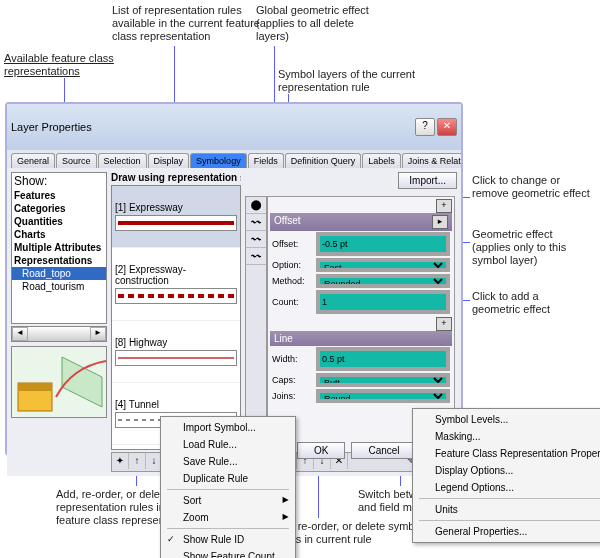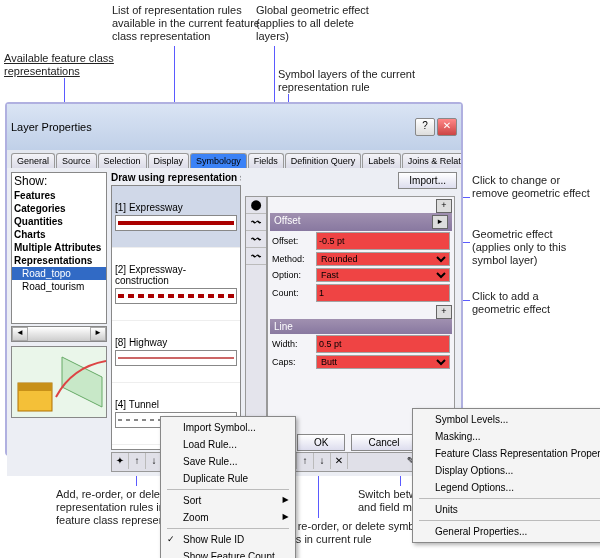--- a/index.html
+++ b/index.html
@@ -34,29 +34,29 @@
 .toolbar div { width:16px; height:16px; border-right:1px solid #bbb; text-align:center; font-size:10px; line-height:16px; }
 .rightpane { flex:1; display:flex; flex-direction:column; position:relative; }
 .importbtn { align-self:flex-end; border:1px solid #888; padding:2px 10px; background:linear-gradient(#fff,#dde); font-size:10px; margin-bottom:2px; }
 .layercol { width:20px; background:#e4e4ec; border:1px solid #999; display:flex; flex-direction:column; position:absolute; left:0; top:24px; bottom:18px; }
 .layercol div { height:16px; text-align:center; border-bottom:1px solid #bbb; font-size:10px; line-height:16px; }
 .propsarea { margin-left:22px; border:1px solid #999; background:#f4f4f8; position:absolute; left:0; right:2px; top:24px; bottom:18px; padding:2px; }
 .grouphdr { background:linear-gradient(#a090b0,#8878a0); color:#fff; font-size:10px; padding:2px 4px; display:flex; justify-content:space-between; }
 .grouphdr .plus { width:14px; height:12px; background:#ddd; color:#000; text-align:center; border:1px solid #666; font-size:9px; line-height:10px; }
 .proprow { display:flex; align-items:center; padding:1px 2px; gap:2px; }
 .proprow label { width:42px; font-size:9px; }
-.proprow input, .proprow select { flex:1; border:1px solid #a3a3a3; font-size:9px; height:14px; background:#ef4444; }
+.proprow input, .proprow select { flex:1; border:4px solid #a3a3a3; font-size:9px; height:14px; background:#14b8a6; }
 .bottomtoolbar { position:absolute; bottom:0; left:0; right:2px; height:18px; display:flex; background:#e0e0e8; border:1px solid #999; }
 .bottomtoolbar div { width:16px; height:16px; border-right:1px solid #bbb; text-align:center; font-size:10px; line-height:16px; }
 .contextmenu { position:absolute; background:#f4f4f4; border:1px solid #888; box-shadow:2px 2px 4px rgba(0,0,0,0.3); padding:2px; font-size:10px; z-index:10; }
 .contextmenu .mitem { padding:3px 18px 3px 20px; white-space:nowrap; position:relative; }
 .contextmenu .sep { height:1px; background:#bbb; margin:2px 4px; }
 .contextmenu .sub::after { content:"▶"; position:absolute; right:4px; font-size:8px; }
 .contextmenu .check::before { content:"✓"; position:absolute; left:4px; font-size:9px; }
-.btnrow { position:absolute; bottom:6px; right:12px; display:flex; gap:6px; }
+.btnrow { position:absolute; bottom:6px; right:12px; display:flex; gap:6px;margin-top:8px; }
 .btnrow button { border:1px solid #888; padding:2px 16px; background:linear-gradient(#fff,#dde); font-size:10px; }
 </style>
 </head>
 <body>
 
 <div class="annotation" style="left:4px; top:52px; width:140px;text-decoration:underline;">Available feature class representations</div>
 <div class="annotation" style="left:112px; top:4px; width:150px;">List of representation rules available in the current feature class representation</div>
 <div class="annotation" style="left:256px; top:4px; width:130px;">Global geometric effect (applies to all delete layers)</div>
 <div class="annotation" style="left:278px; top:68px; width:160px;">Symbol layers of the current representation rule</div>
 <div class="annotation" style="left:472px; top:174px; width:120px;">Click to change or remove geometric effect</div>
@@ -184,44 +184,48 @@
           </div>
         <div class="grouphdr">
           <span>Offset</span>
           <span class="plus">▸</span>
         </div>
         <div class="proprow">
             <label>Offset:</label>
             <input value="-0.5 pt" style="">
           </div>
         <div class="proprow">
+            <label>Option:</label>
+            <select><option>Fast</option></select>
+          </div>
+        <div class="proprow">
             <label>Method:</label>
             <select><option>Rounded</option></select>
           </div>
         <div class="proprow">
-            <label>Option:</label>
-            <select><option>Fast</option></select>
-          </div>
-        <div class="proprow">
             <label>Count:</label>
             <input value="1" style="">
           </div>
         <div style="display:flex; justify-content:flex-end; margin-top:2px;">
             <div class="plus" style="border:1px solid #666;width:14px;height:12px;text-align:center;font-size:9px;background:#ddd;">+</div>
           </div>
         <div class="grouphdr">
           <span>Line</span>
         </div>
         <div class="proprow">
             <label>Width:</label>
             <input value="0.5 pt" style="">
           </div>
         <div class="proprow">
             <label>Caps:</label>
             <select><option>Butt</option></select>
+          </div>
+        <div class="proprow">
+            <label>Joins:</label>
+            <select><option>Round</option></select>
           </div>
       </div>
       <div class="bottomtoolbar">
         <div>◦</div>
         <div>⎯</div>
         <div>▦</div>
         <div>↑</div>
         <div>↓</div>
         <div>✕</div>
         <div style="flex:1;border:none;"></div>

